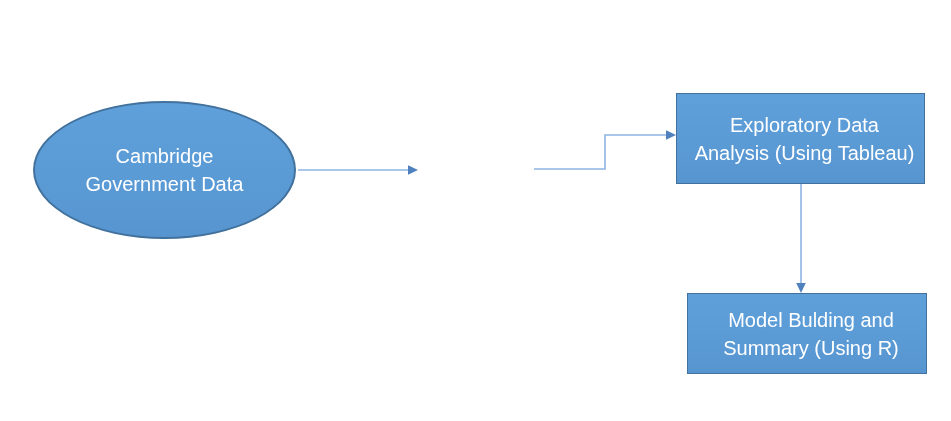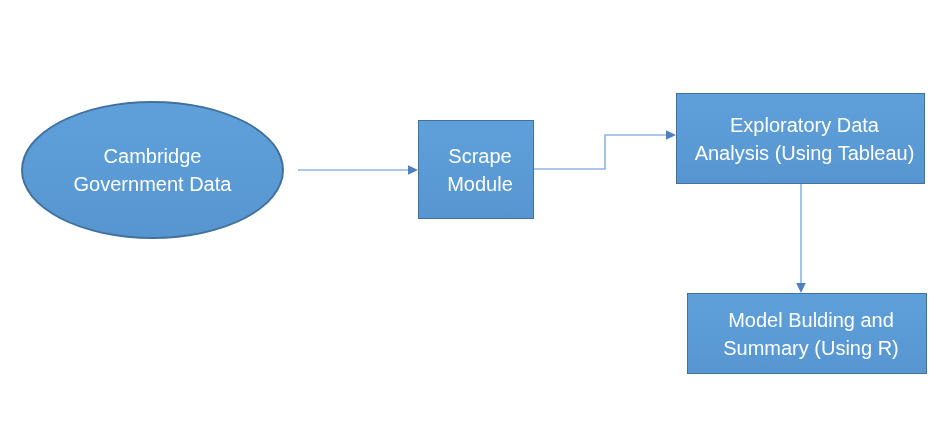--- a/index.html
+++ b/index.html
@@ -38,21 +38,21 @@
   }
   .node.rect {
     border: 1.5px solid #41719c;
     padding-left: 8px;
   }
   .node.ellipse {
     border: 2px solid #41719c;
     border-radius: 50%;
   }
   #node-source {
-    left: 21px;
+    left: 33px;
     top: 101px;
     width: 263px;
     height: 138px;
   }
   #node-scrape {
     left: 418px;
     top: 120px;
     width: 116px;
     height: 99px;
   }
@@ -99,24 +99,20 @@
       <line class="edge-line" x1="801" y1="184" x2="801" y2="284"></line>
       <polygon class="edge-arrow" points="801,293 796.2,283 805.8,283"></polygon>
     </g>
   </svg>
 
   <div id="node-source" class="node ellipse">
     <span>Cambridge
 Government Data</span>
   </div>
 
-  <div id="node-scrape" class="node rect">
-    <span>Scrape
-Module</span>
-  </div>
 
   <div id="node-eda" class="node rect">
     <span>Exploratory Data
 Analysis (Using Tableau)</span>
   </div>
 
   <div id="node-model" class="node rect">
     <span>Model Bulding and
 Summary (Using R)</span>
   </div>

